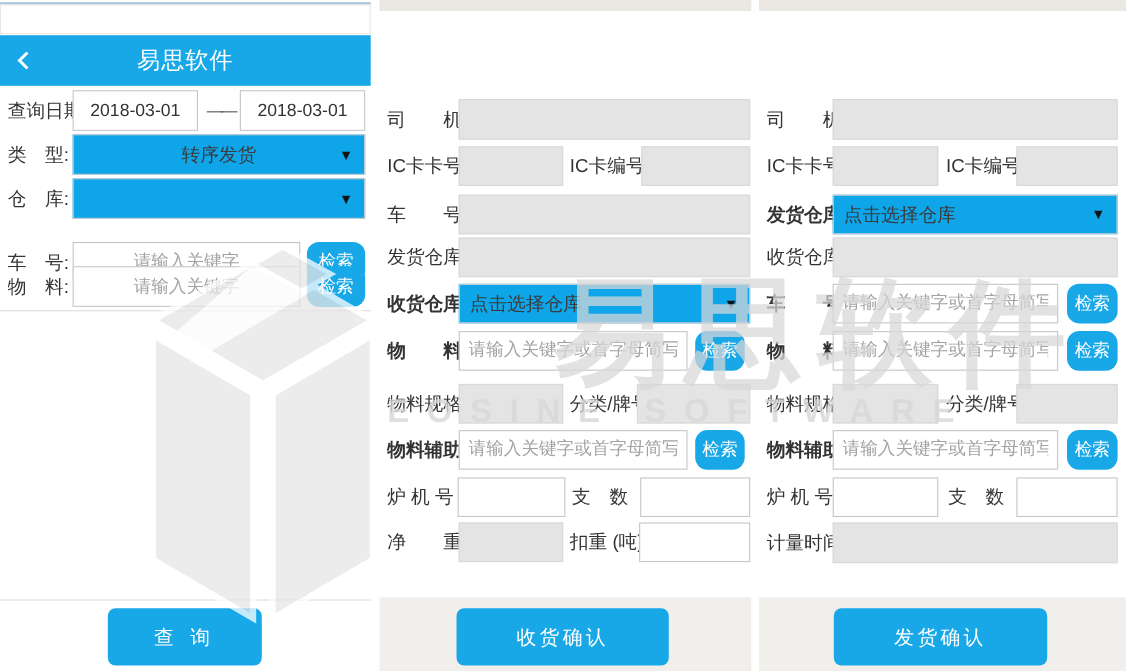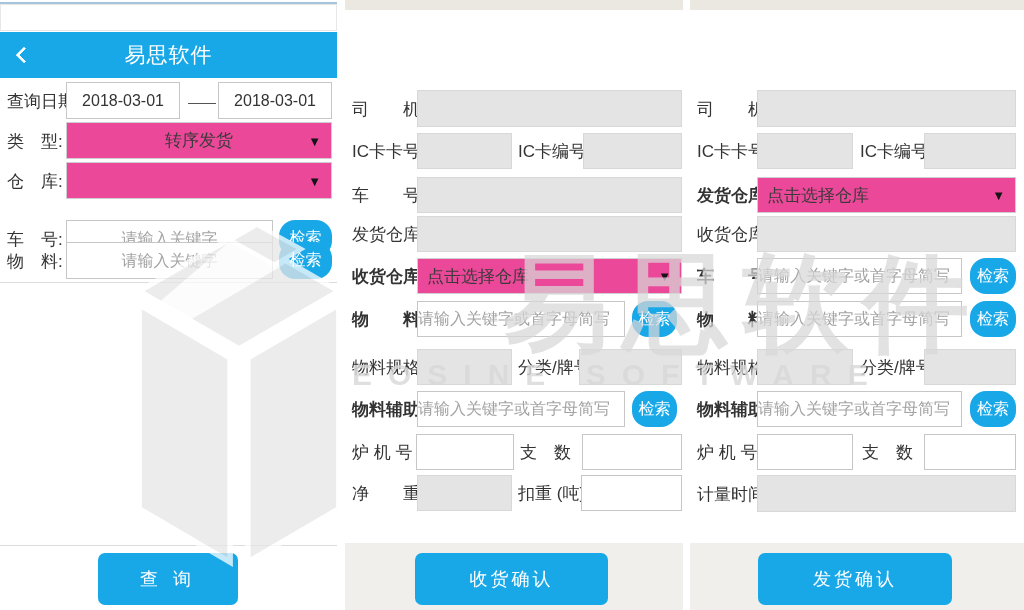--- a/index.html
+++ b/index.html
@@ -47,38 +47,38 @@
     position:absolute;top:50%;transform:translateY(-50%);
     font-size:17px;color:var(--label);white-space:nowrap;
   }
   .gbox{
     position:absolute;top:0;height:100%;background:var(--gray-box);
     border:1px solid var(--gray-border);
   }
   .inp{
     position:absolute;top:0;height:100%;background:#fff;
     border:1px solid var(--inp-border);font-size:16px;color:#333;
-    padding:0 0;outline:none;
+    padding:0 8px;outline:none;
     font-family:"Liberation Sans","DejaVu Sans",sans-serif;
   }
   .inp::placeholder{color:#a3a3a3;}
   .inp.center{text-align:center;}
   .selectbox{
-    position:absolute;top:0;height:100%;background:#ec4899;
+    position:absolute;top:0;height:100%;background:#0ea5e9;
     border:1px solid #cfcfcf;display:flex;align-items:center;
     font-size:17px;color:#3a3a3a;padding:0 9px;cursor:pointer;
   }
   .selectbox.centerval{justify-content:center;}
   .arrow{
     position:absolute;right:10px;top:50%;transform:translateY(-50%);
     font-size:13px;color:#141414;line-height:1;
   }
   .search-btn{
     position:absolute;top:0;height:100%;background:var(--blue);color:#fff;
-    border:none;border-radius:16px;font-size:16px;cursor:pointer;
+    border:none;border-radius:11px;font-size:16px;cursor:pointer;
     font-family:"Liberation Sans","DejaVu Sans",sans-serif;
   }
   .datebox{
     position:absolute;top:0;height:100%;background:#fff;
     border:1px solid var(--inp-border);display:flex;align-items:center;
     justify-content:center;font-size:16px;color:#333;cursor:pointer;
   }
   .datesep{
     position:absolute;top:50%;transform:translateY(-50%);
     font-size:15px;color:#555;letter-spacing:-2px;

